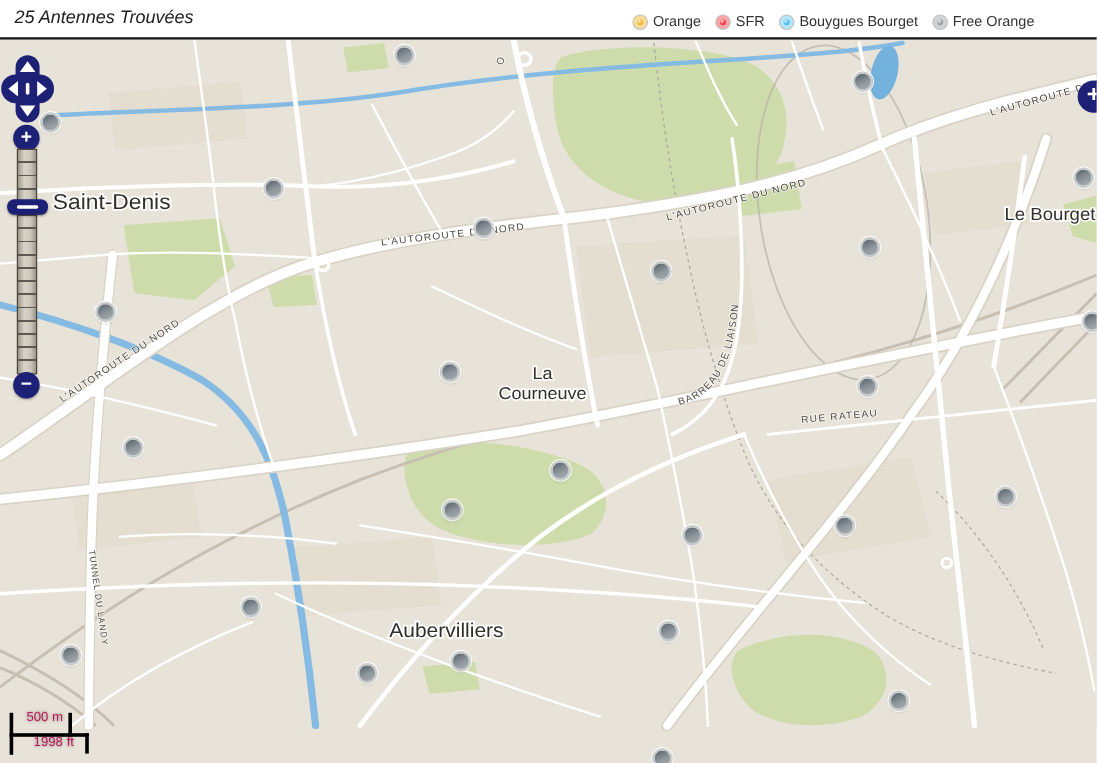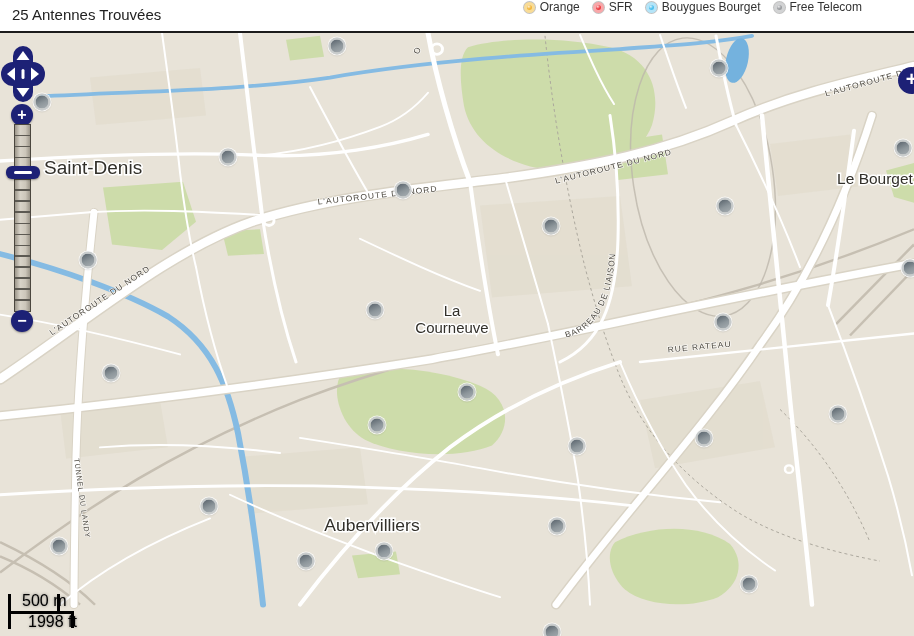--- a/index.html
+++ b/index.html
@@ -3,23 +3,23 @@
 <meta charset="utf-8">
 <style>
   * { margin:0; padding:0; box-sizing:border-box; }
   html,body { width:914px; height:636px; overflow:hidden; background:#fff;
     font-family:"Liberation Sans", sans-serif; }
   .app { position:relative; width:914px; height:636px; background:#fff; }
 
   
   header { position:absolute; top:0; left:0; width:914px; height:33px;
     background:#fff; border-bottom:2px solid #1c1c1c; z-index:30; }
-  .page-title { position:absolute; left:12px; top:6px; font-size:15px; color:#222; }
+  .page-title { position:absolute; left:12px; top:6px; font-size:15px; color:#222;font-style:italic; }
   .legend { position:absolute; right:52px; top:0; height:36px;
-    display:flex; align-items:flex-start; gap:13px; }
+    display:flex; align-items:center; gap:13px; }
   .leg-item { display:flex; align-items:center; gap:5px; }
   .leg-dot { width:11px; height:11px; border-radius:50%;
     box-shadow:0 0 0 1px #c2c2c2; }
   .leg-label { font-size:12px; color:#333; white-space:nowrap; }
 
   
   .map { position:absolute; top:33px; left:0; width:914px; height:603px;
     overflow:hidden; background:#e8e3d8; cursor:grab; }
   .map svg.tiles { position:absolute; top:0; left:0; }
 
@@ -65,21 +65,21 @@
     cursor:pointer; user-select:none; }
 
   
   .scalebar { position:absolute; left:8px; top:556px; width:92px; height:46px;
     z-index:11; }
   .scalebar .ln { position:absolute; background:#000; }
   .sb-left   { left:0;  top:5px;  width:3px;  height:35px; }
   .sb-base   { left:0;  top:22px; width:66px; height:3px;  }
   .sb-metric { left:49px; top:5px;  width:3px; height:20px; }
   .sb-imp    { left:63px; top:22px; width:3px; height:17px; }
-  .sb-txt { position:absolute; color:#000000; font-size:16px;
+  .sb-txt { position:absolute; color:#be185d; font-size:11px;
     text-shadow:0 0 3px rgba(0,0,0,.45); }
   .sb-m  { left:14px; top:3px; }
   .sb-ft { left:20px; top:24px; }
 </style>
 </head>
 <body>
 
 <div class="app">
 
   <header>
@@ -92,21 +92,21 @@
         <span class="leg-item">
           <span class="leg-dot" style="background: radial-gradient(circle at 35% 30%, rgba(255, 255, 255, 0.8), rgba(255, 255, 255, 0) 50%), rgb(238, 62, 68); border: 3px solid rgb(249, 167, 169);"></span>
           <span class="leg-label">SFR</span>
         </span>
         <span class="leg-item">
           <span class="leg-dot" style="background: radial-gradient(circle at 35% 30%, rgba(255, 255, 255, 0.8), rgba(255, 255, 255, 0) 50%), rgb(78, 192, 238); border: 3px solid rgb(180, 228, 248);"></span>
           <span class="leg-label">Bouygues Bourget</span>
         </span>
         <span class="leg-item">
           <span class="leg-dot" style="background: radial-gradient(circle at 35% 30%, rgba(255, 255, 255, 0.8), rgba(255, 255, 255, 0) 50%), rgb(156, 158, 161); border: 3px solid rgb(210, 211, 212);"></span>
-          <span class="leg-label">Free Telecom</span>
+          <span class="leg-label">Free Orange</span>
         </span>
       </div>
   </header>
 
   <div class="map" id="map">
 
     <svg class="tiles" width="914" height="603" viewBox="0 33 914 636" preserveAspectRatio="none" xmlns="http://www.w3.org/2000/svg">
 
       <rect x="0" y="33" width="914" height="603" fill="#e8e3d8"></rect>
 

